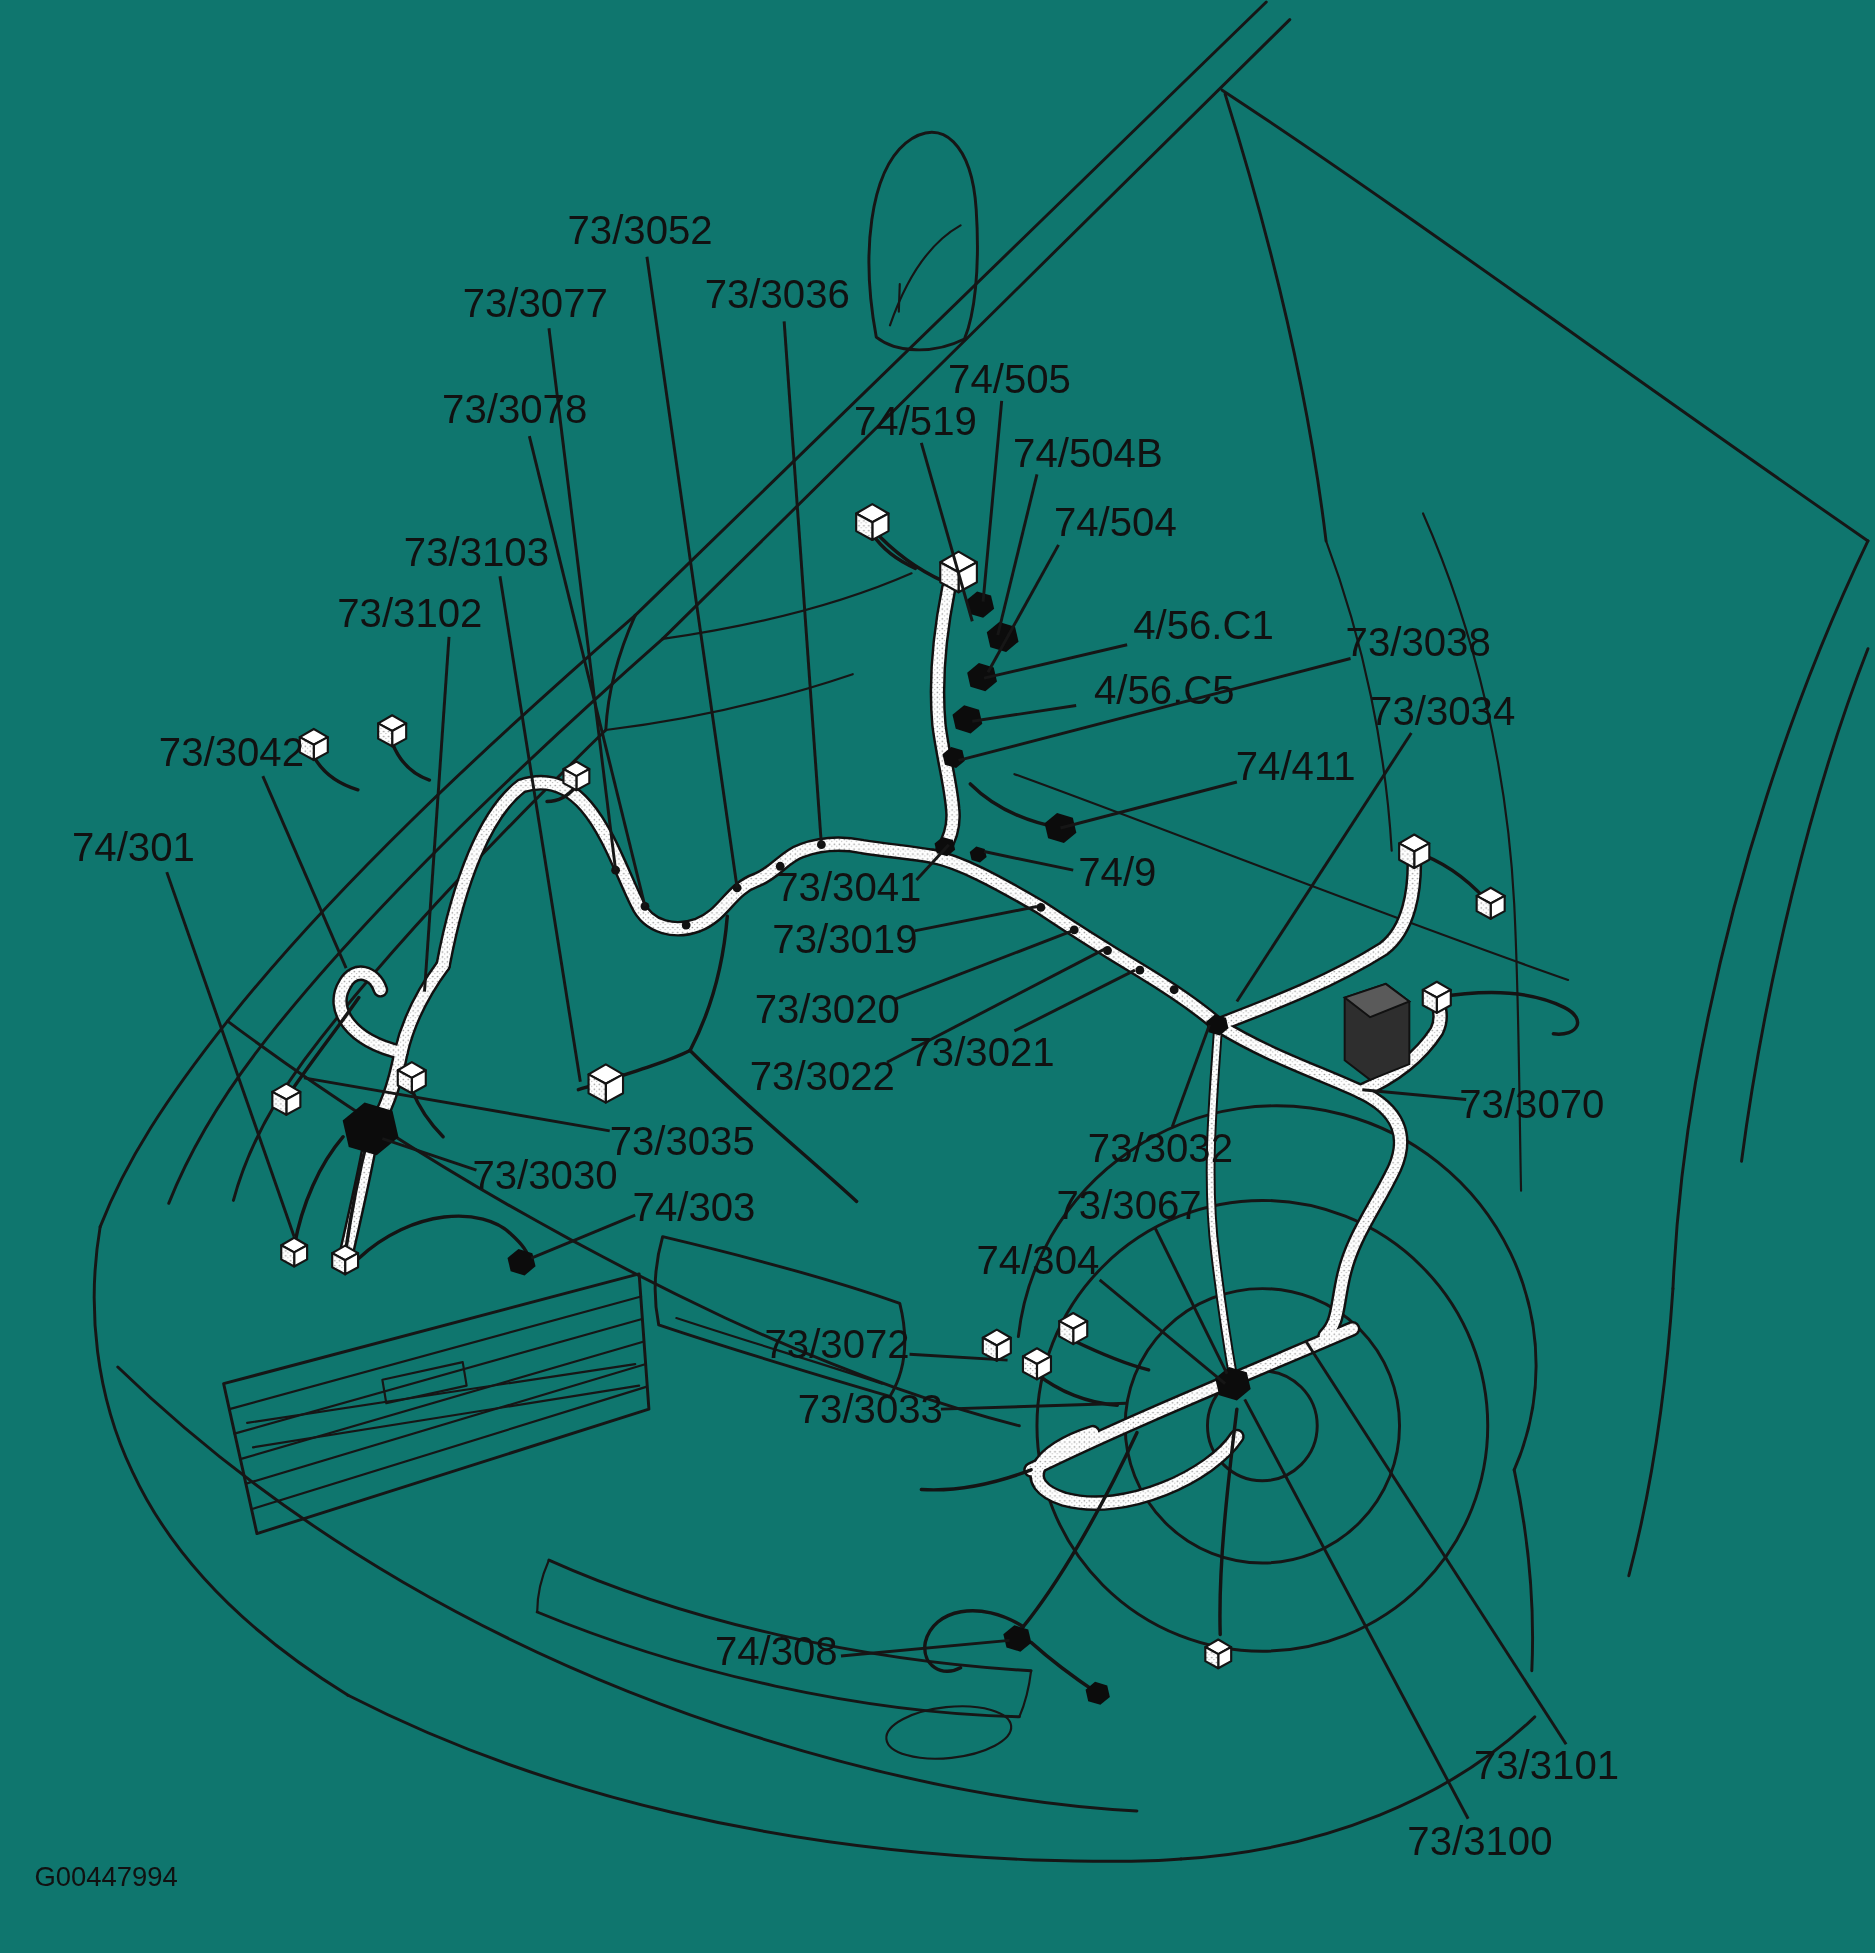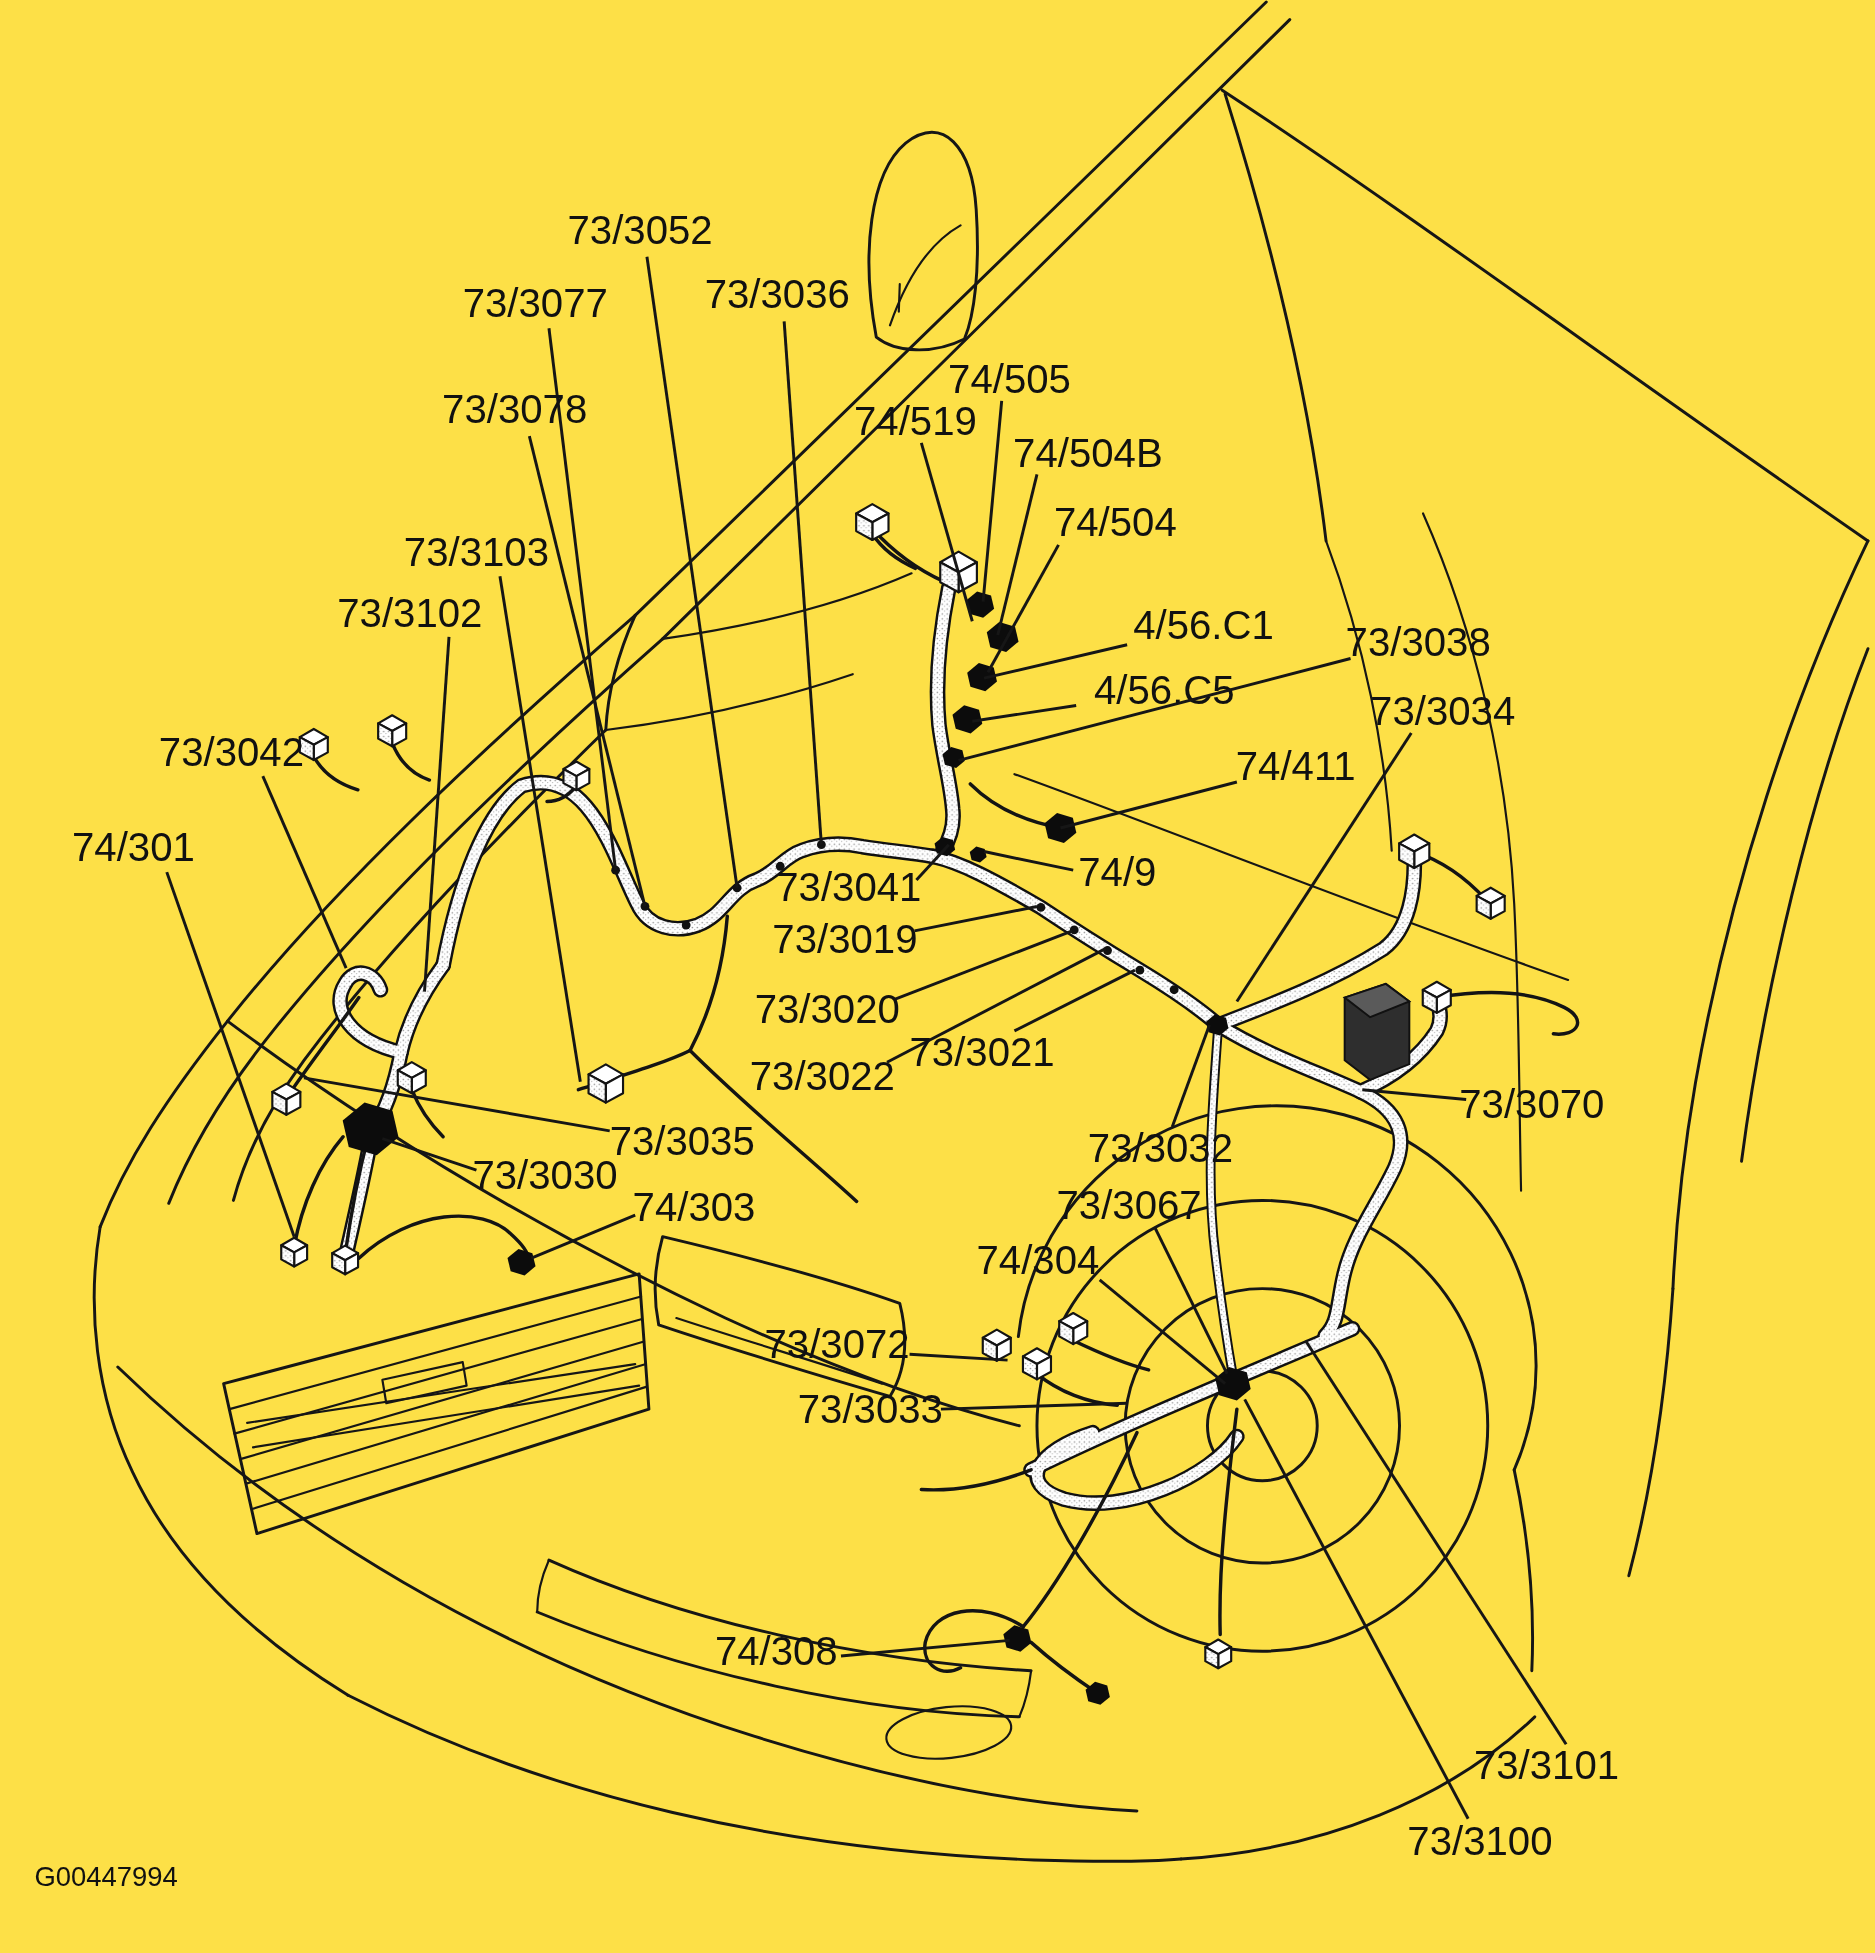--- a/index.html
+++ b/index.html
@@ -1,16 +1,16 @@
 <!DOCTYPE html>
 <html><head>
 <meta charset="utf-8">
 <style>
   html,body{margin:0;padding:0;background:#ffffff;}
-  .page{position:relative;width:1875px;height:1953px;background:#fde047;overflow:hidden;}
+  .page{position:relative;width:1875px;height:1953px;background:#0f766e;overflow:hidden;}
   svg{position:absolute;inset:0;display:block;}
   .body-line{fill:none;stroke:#161616;stroke-width:3;stroke-linecap:round;stroke-linejoin:round;}
   .body-line-thin{fill:none;stroke:#161616;stroke-width:2.2;stroke-linecap:round;stroke-linejoin:round;}
   .tube-base{fill:none;stroke:#111111;stroke-width:16;stroke-linecap:round;stroke-linejoin:round;}
   .tube-top{fill:none;stroke:url(#stip);stroke-width:11;stroke-linecap:round;stroke-linejoin:round;}
   .tube-base.sm{stroke-width:10;}
   .tube-top.sm{stroke-width:6;}
   .wire{fill:none;stroke:#141414;stroke-width:3.5;stroke-linecap:round;}
   .leader{stroke:#161616;stroke-width:3;}
   .callout{font-family:"Liberation Sans",sans-serif;font-size:41px;fill:#111111;}

